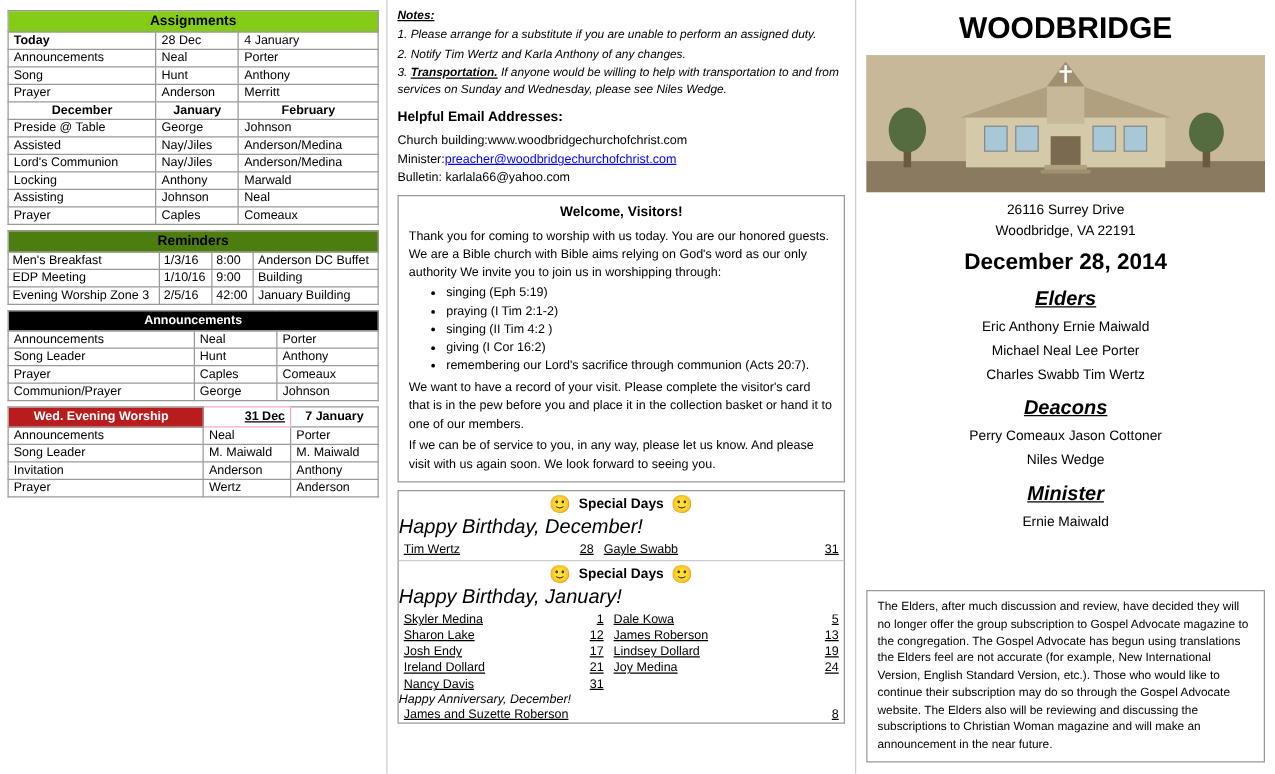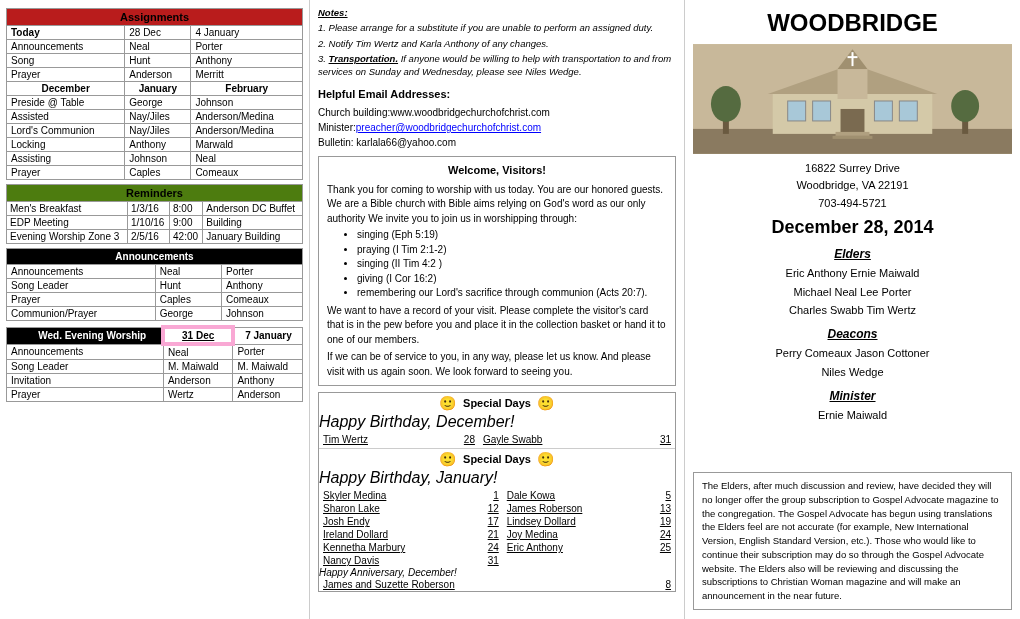--- a/index.html
+++ b/index.html
@@ -26,21 +26,21 @@
     .assignments-table {
       width: 100%;
       border-collapse: collapse;
       font-size: 10px;
     }
     .assignments-table th {
       text-align: center;
       font-weight: bold;
       font-size: 11px;
       border: 1px solid #999;
-      background: #b91c1c;
+      background: #84cc16;
       padding: 2px 4px;
     }
     .assignments-table td {
       border: 1px solid #999;
       padding: 1px 4px;
       font-size: 10px;
     }
     .assignments-table .section-header {
       font-weight: bold;
       background: #000;
@@ -201,21 +201,21 @@
 
     .staff-section {
       text-align: center;
       font-size: 11px;
       line-height: 1.7;
     }
     .staff-section .section-title {
       font-weight: bold;
       font-style: italic;
       text-decoration: underline;
-      font-size: 12px;
+      font-size: 16px;
     }
     .staff-section .names { font-size: 11px; }
 
     .gospel-box {
       border: 1px solid #999;
       padding: 6px 8px;
       font-size: 9.5px;
       line-height: 1.45;
       margin-top: auto;
     }
@@ -349,22 +349,22 @@
         <td>Communion/Prayer</td>
         <td>George</td>
         <td>Johnson</td>
       </tr>
     </tbody>
   </table>
 
   <table class="assignments-table" style="margin-top:4px;">
     <tbody>
       <tr>
-        <td class="section-header" style="background:#000000;color:#fff;font-weight:bold;text-align:center;padding-left:20px;">Wed. Evening Worship</td>
-        <td style="border:4px solid #f9a8d4;text-align:center;font-weight:bold;text-decoration:underline;">31 Dec</td>
+        <td class="section-header" style="background:#b91c1c;color:#fff;font-weight:bold;text-align:left;padding-left:20px;">Wed. Evening Worship</td>
+        <td style="border:1px solid #f9a8d4;text-align:right;font-weight:bold;text-decoration:underline;">31 Dec</td>
         <td style="border:1px solid #999;text-align:center;font-weight:bold;">7 January</td>
       </tr>
       <tr>
         <td>Announcements</td>
         <td>Neal</td>
         <td>Porter</td>
       </tr>
       <tr>
         <td>Song Leader</td>
         <td>M. Maiwald</td>
@@ -458,26 +458,20 @@
         <td>Lindsey Dollard</td>
         <td class="num">19</td>
       </tr>
       <tr>
         <td>Ireland Dollard</td>
         <td class="num">21</td>
         <td>Joy Medina</td>
         <td class="num">24</td>
       </tr>
       <tr>
-        <td>Kennetha Marbury</td>
-        <td class="num">24</td>
-        <td>Eric Anthony</td>
-        <td class="num">25</td>
-      </tr>
-      <tr>
         <td>Nancy Davis</td>
         <td class="num">31</td>
         <td></td>
         <td></td>
       </tr>
     </tbody>
       </table>
     
       <span style="font-style:italic;font-size:10px;">Happy Anniversary, December!</span>
       <table class="special-days-table">
@@ -530,23 +524,22 @@
       <ellipse cx="33" cy="60" rx="15" ry="18" fill="#556b40"></ellipse>
       <rect x="270" y="72" width="6" height="18" fill="#6a5a40"></rect>
       <ellipse cx="273" cy="62" rx="14" ry="16" fill="#556b40"></ellipse>
 
       <rect x="143" y="88" width="34" height="4" fill="#b0a080"></rect>
       <rect x="140" y="92" width="40" height="3" fill="#a09070"></rect>
     </svg>
   </div>
 
   <div class="church-address">
-    <div>16822 Surrey Drive</div>
+    <div>26116 Surrey Drive</div>
     <div>Woodbridge, VA 22191</div>
-    <div>703-494-5721</div>
   </div>
 
   <div class="church-date">December 28, 2014</div>
 
   <div class="staff-section">
     <div class="section-title">Elders</div>
     <div class="names">Eric Anthony   Ernie Maiwald</div>
     <div class="names">Michael Neal   Lee Porter</div>
     <div class="names">Charles Swabb Tim Wertz</div>
     <div class="section-title" style="margin-top:4px;">Deacons</div>

